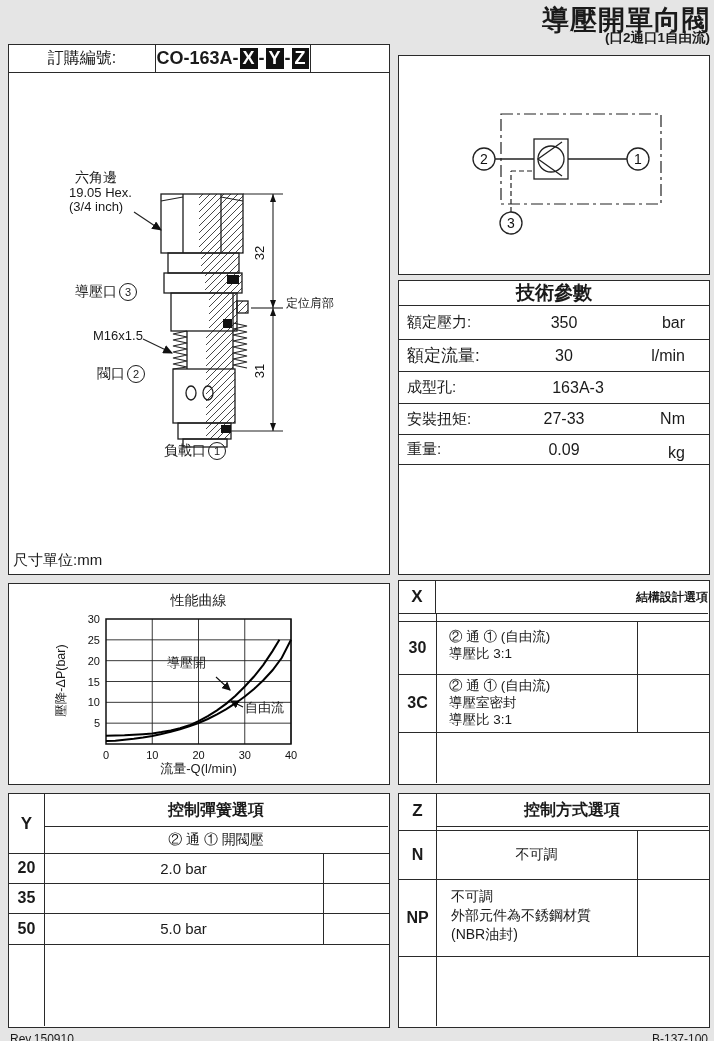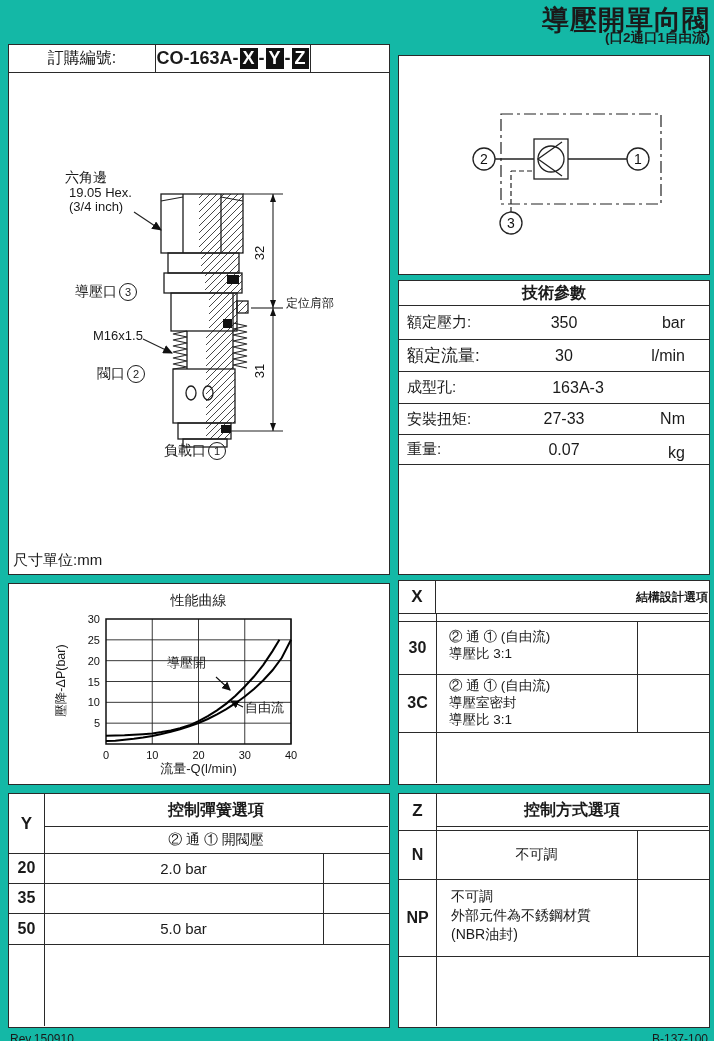--- a/index.html
+++ b/index.html
@@ -1,16 +1,16 @@
 <!DOCTYPE html>
 <html><head>
 <meta charset="utf-8">
 <style>
   html,body{margin:0;padding:0;background:#fff;}
-  .page{position:relative;width:714px;height:1041px;background:#14b8a6;overflow:hidden;
+  .page{position:relative;width:714px;height:1041px;background:#e5e5e5;overflow:hidden;
         font-family:"Liberation Sans",sans-serif;color:#1a1a1a;}
   .abs{position:absolute;}
   .box{position:absolute;border:1.5px solid #2a2a2a;box-sizing:border-box;background:#fff;}
   .bold{font-weight:bold;}
   .cell{position:absolute;display:flex;align-items:center;box-sizing:border-box;}
   .center{justify-content:center;text-align:center;}
   .hline{position:absolute;height:0;border-top:1.3px solid #2a2a2a;}
   .vline{position:absolute;width:0;border-left:1.3px solid #2a2a2a;}
   .inv{display:inline-block;background:#111;color:#fff;padding:0 3px;margin:0 1px;}
   .circ{display:inline-flex;align-items:center;justify-content:center;width:16px;height:16px;
@@ -113,21 +113,21 @@
         <text transform="rotate(-90 255 180)" x="255" y="180" text-anchor="middle" font-size="13" fill="#111">32</text>
         <text transform="rotate(-90 255 298)" x="255" y="298" text-anchor="middle" font-size="13" fill="#111">31</text>
       </g>
 
       <g>
         <line class="dln" x1="125" y1="139" x2="152" y2="157" marker-end="url(#arr)"></line>
         <line class="dln" x1="134" y1="266" x2="163" y2="280" marker-end="url(#arr)"></line>
       </g>
     </svg>
 
-    <div class="lbl" style="left:56px;top:96px;font-size:14px;">
+    <div class="lbl" style="left:66px;top:96px;font-size:14px;">
       <span>六角邊</span>
       </div>
     <div class="lbl" style="left:60px;top:112px;font-size:13px;">
       <span>19.05 Hex.</span>
       </div>
     <div class="lbl" style="left:60px;top:126px;font-size:13px;">
       <span>(3/4 inch)</span>
       </div>
     <div class="lbl" style="left:66px;top:210px;font-size:14px;">
       <span>導壓口</span>
@@ -180,21 +180,21 @@
         <text x="239" y="103" dy="4.5" text-anchor="middle" font-size="14" fill="#111">1</text>
       </g>
       <g>
         <circle cx="112" cy="167" r="11" fill="none" stroke="#222" stroke-width="1.3"></circle>
         <text x="112" y="167" dy="4.5" text-anchor="middle" font-size="14" fill="#111">3</text>
       </g>
     </svg>
   </div>
 
   <div class="box" style="left:398px;top:280px;width:312px;height:295px;">
-    <div class="cell center bold" style="left:0;top:0;width:100%;height:25px;border-bottom:1.5px solid #2a2a2a;font-size:16px;text-align:right;">
+    <div class="cell center bold" style="left:0;top:0;width:100%;height:25px;border-bottom:1.5px solid #2a2a2a;font-size:19px;text-align:right;">
       <span>技術參數</span>
       </div>
 
     <div class="cell" style="left:0;top:25px;width:100%;height:34px;border-bottom:1.3px solid #2a2a2a;">
       <span style="padding-left:8px;font-size:15px;">額定壓力:</span>
       <span style="position:absolute;left:110px;width:110px;text-align:center;font-size:16px;">350</span>
       <span style="position:absolute;right:24px;font-size:16px;">bar</span>
       </div>
     <div class="cell" style="left:0;top:59px;width:100%;height:32px;border-bottom:1.3px solid #2a2a2a;">
       <span style="padding-left:8px;font-size:17px;">額定流量:</span>
@@ -206,21 +206,21 @@
       <span style="position:absolute;left:124px;width:110px;text-align:center;font-size:16px;">163A-3</span>
       <span style="position:absolute;right:24px;font-size:16px;"></span>
       </div>
     <div class="cell" style="left:0;top:123px;width:100%;height:31px;border-bottom:1.3px solid #2a2a2a;">
       <span style="padding-left:8px;font-size:15px;">安裝扭矩:</span>
       <span style="position:absolute;left:110px;width:110px;text-align:center;font-size:16px;">27-33</span>
       <span style="position:absolute;right:24px;font-size:16px;">Nm</span>
       </div>
     <div class="cell" style="left:0;top:154px;width:100%;height:30px;border-bottom:1.3px solid #2a2a2a;">
       <span style="padding-left:8px;font-size:15px;">重量:</span>
-      <span style="position:absolute;left:110px;width:110px;text-align:center;font-size:16px;">0.07</span>
+      <span style="position:absolute;left:110px;width:110px;text-align:center;font-size:16px;">0.09</span>
       <span style="position:absolute;right:24px;font-size:16px;margin-top:7px;">kg</span>
       </div>
   </div>
 
   <div class="box" style="left:8px;top:583px;width:382px;height:202px;">
     <div class="abs bold" style="left:97px;top:8px;width:185px;text-align:center;font-size:14px;font-weight:normal;">性能曲線</div>
     <svg id="chart-svg" width="379" height="199" viewBox="0 0 379 199" style="position:absolute;left:0;top:0;">
         <text x="91" y="39" text-anchor="end" class="tick">30</text>
         <text x="91" y="59.83333333333333" text-anchor="end" class="tick">25</text>
         <text x="91" y="80.66666666666667" text-anchor="end" class="tick">20</text>

